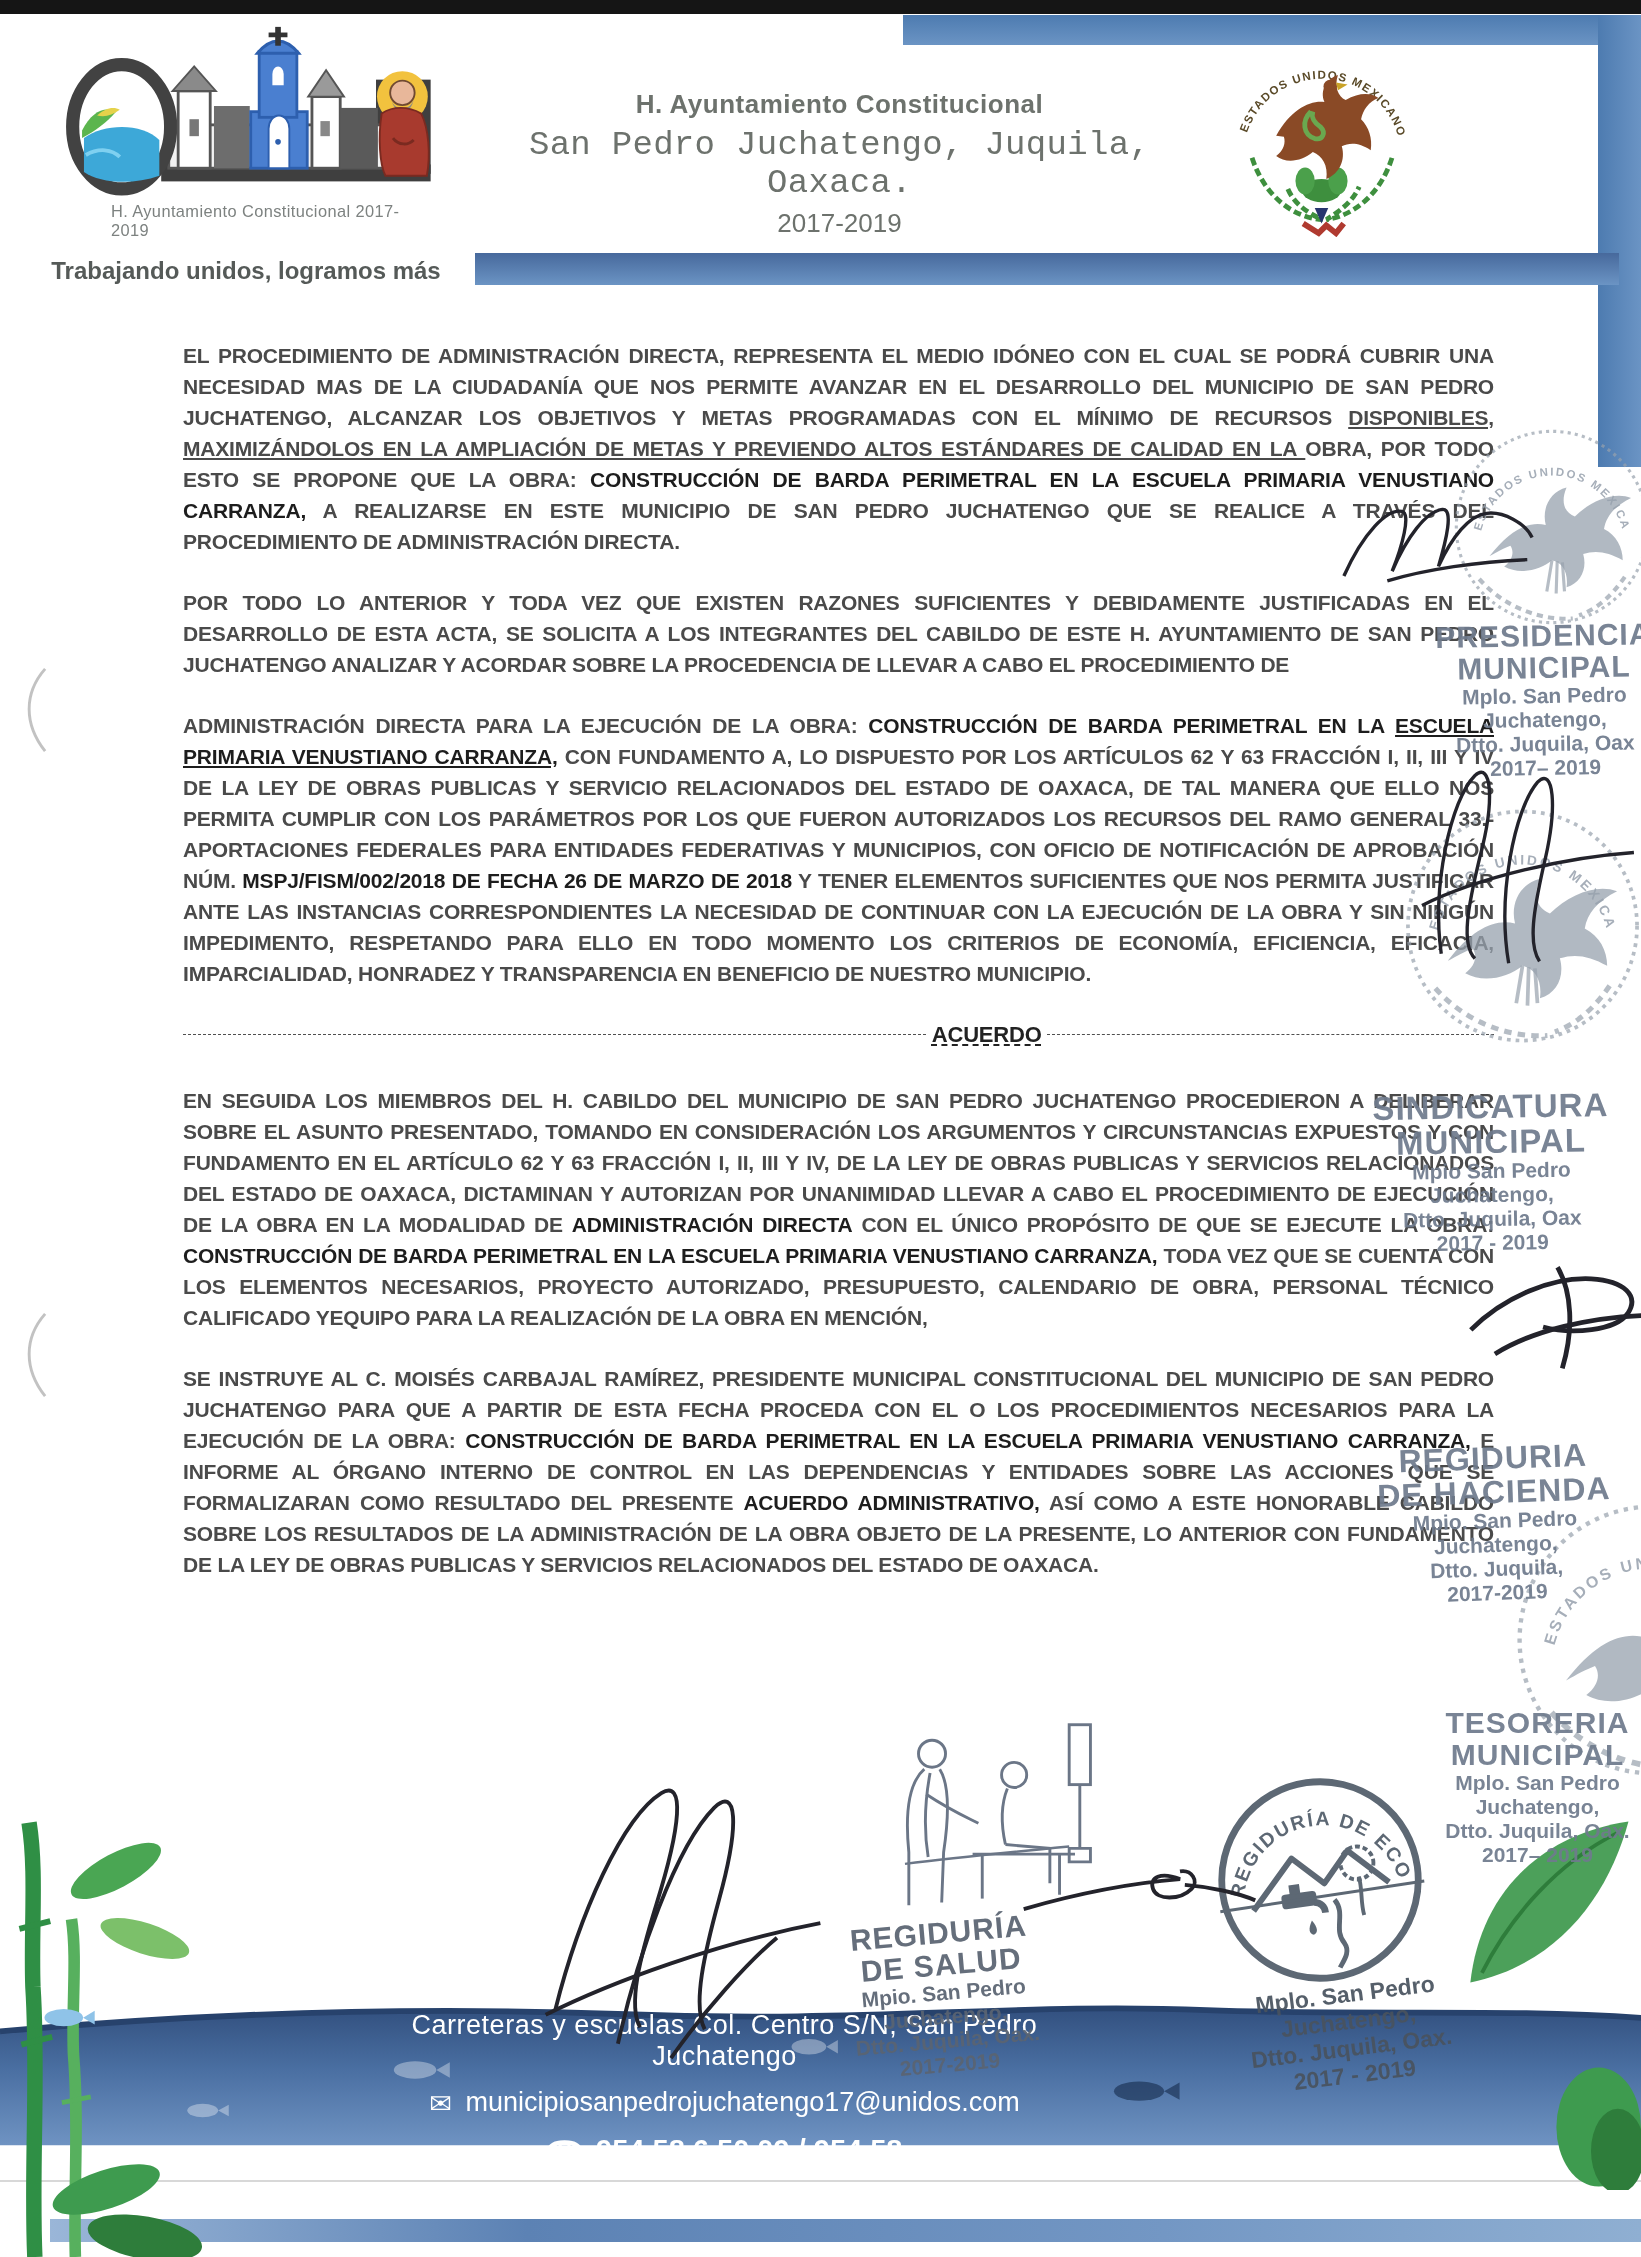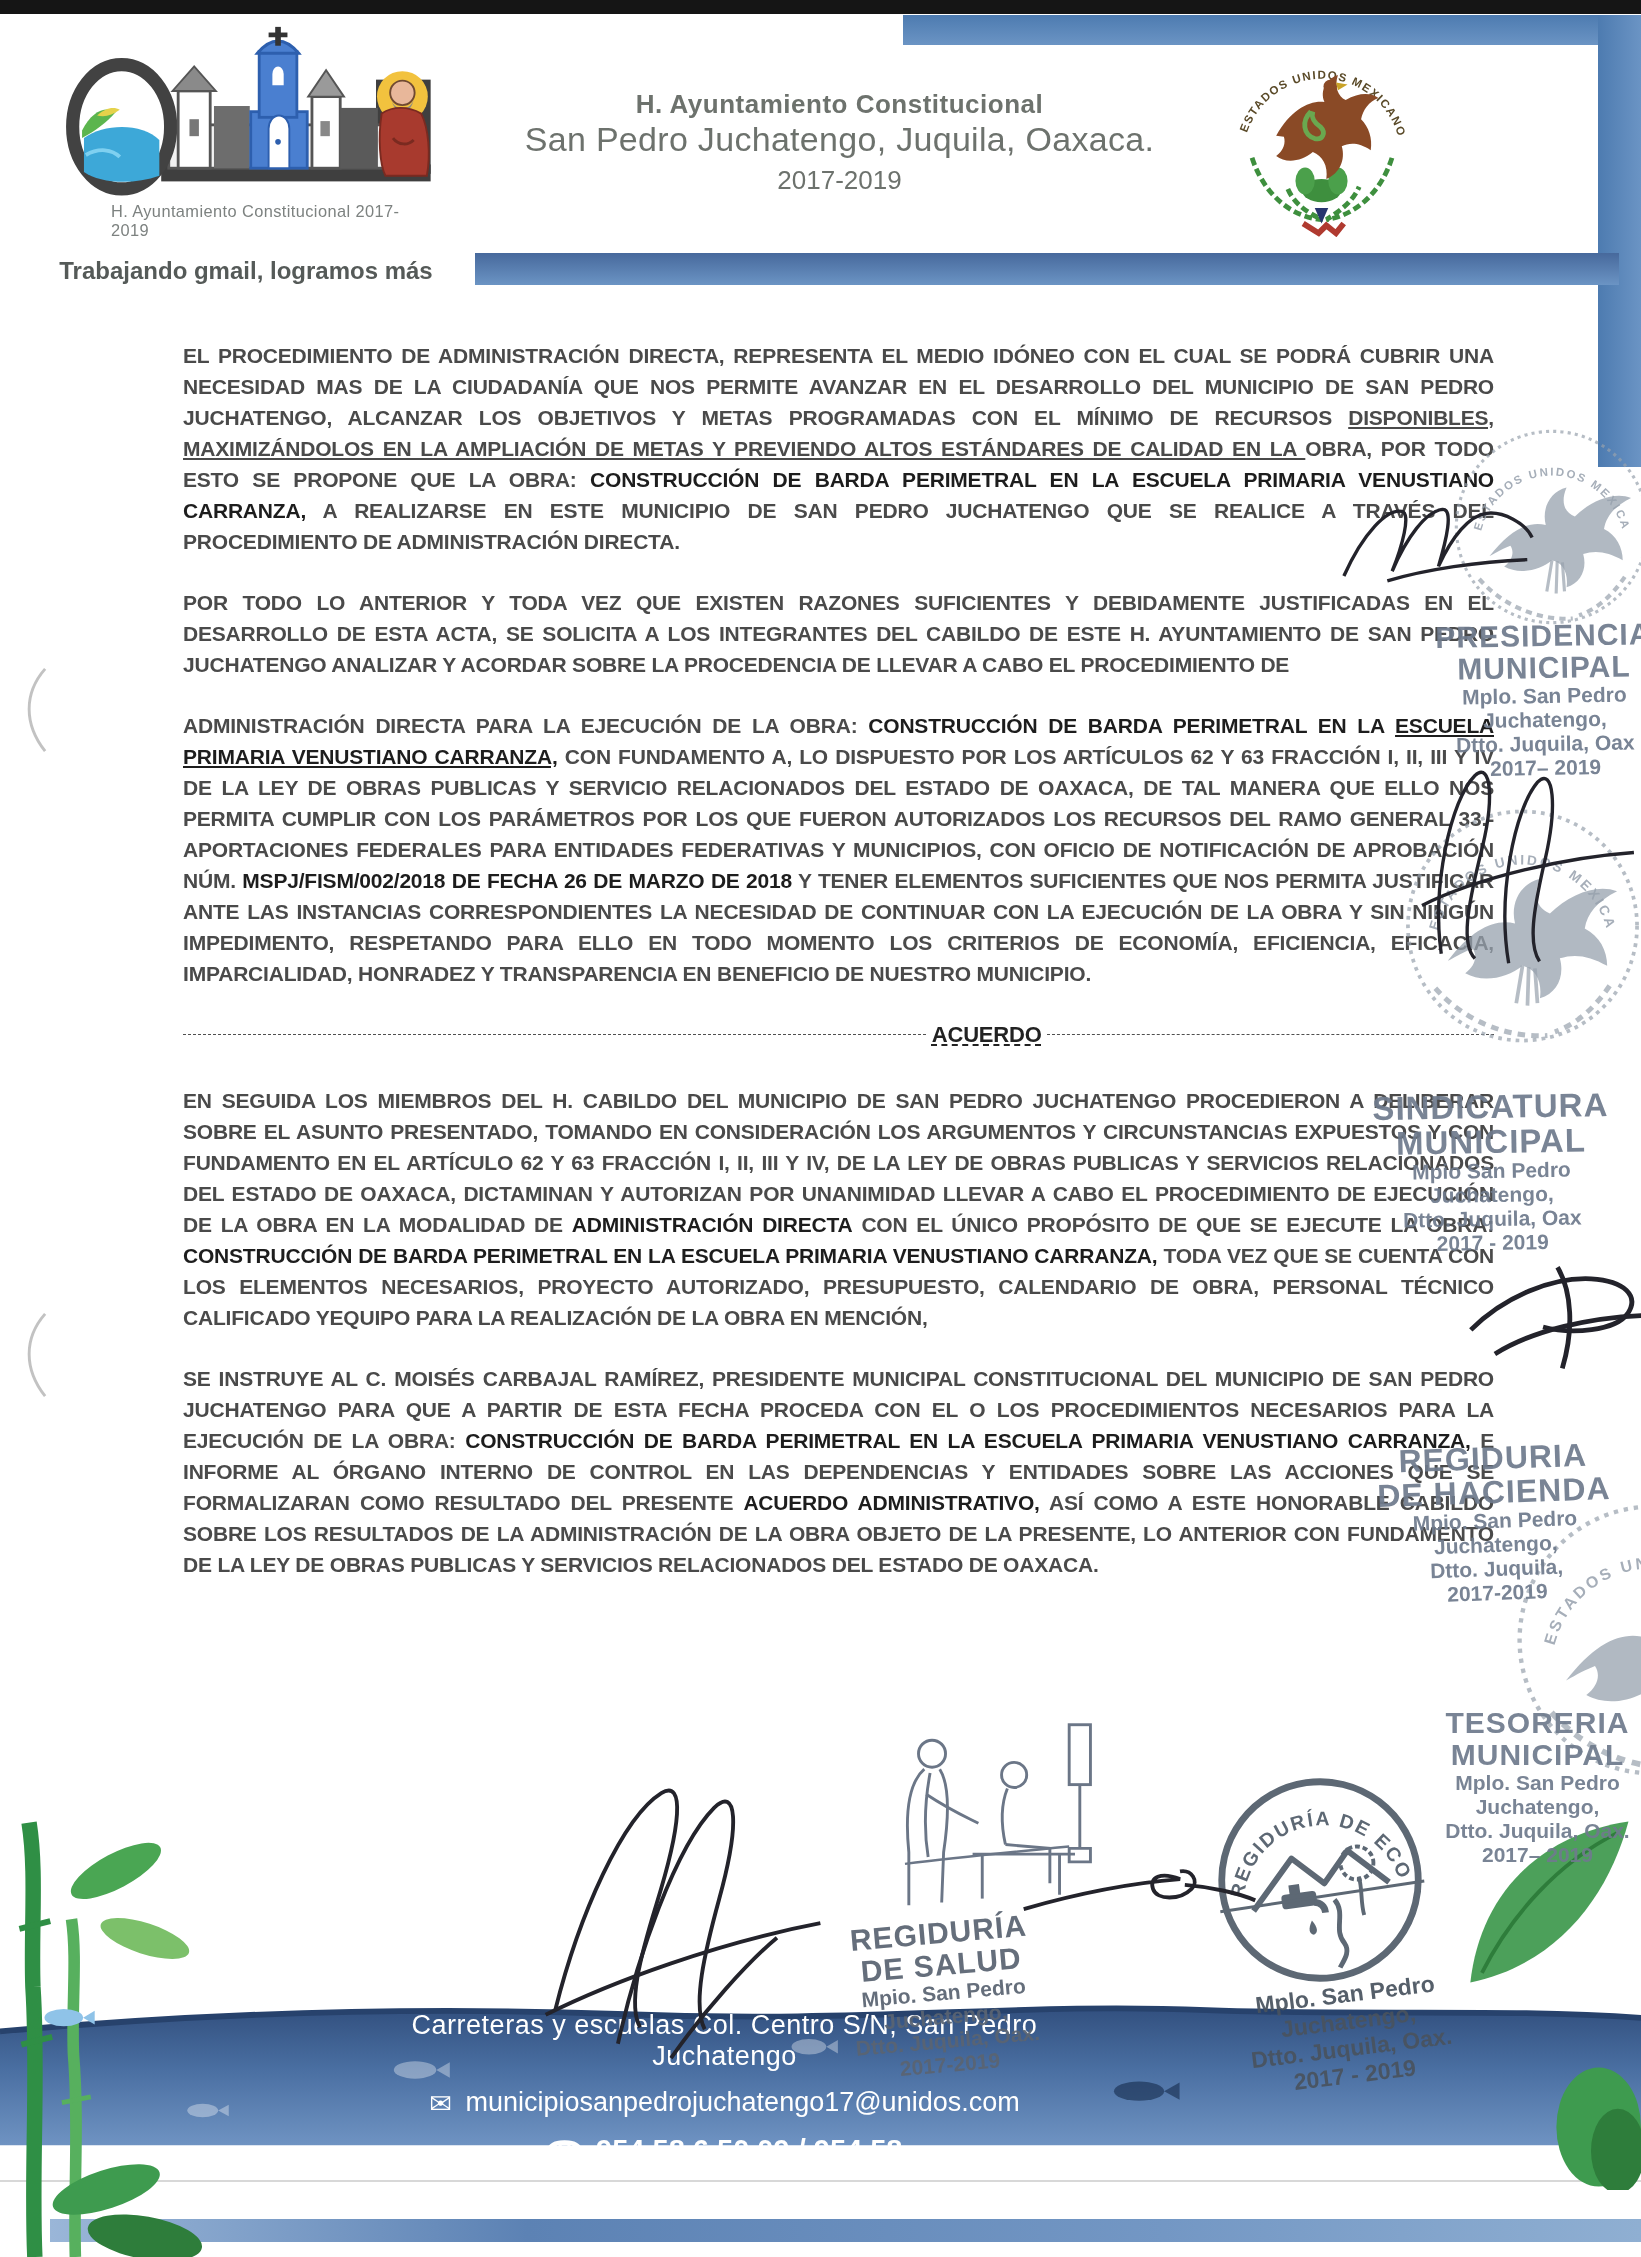--- a/index.html
+++ b/index.html
@@ -11,21 +11,21 @@
 
   
   .logo-block{position:absolute;left:53px;top:25px;width:386px;height:280px;}
   .logo-art{position:absolute;left:0;top:0;width:386px;height:179px;}
   .logo-caption{position:absolute;left:58px;top:177px;width:328px;text-align:left;font-size:16.4px;color:#7d8280;letter-spacing:0.4px;}
   .logo-title{position:absolute;left:-14.5px;top:196px;width:415px;text-align:center;font-size:28px;color:#3f9ad6;font-weight:700;}
   .logo-tagline{position:absolute;left:-14.5px;top:232px;width:415px;text-align:center;font-size:24px;color:#555a58;font-weight:700;}
 
   .center-header{position:absolute;left:521px;top:89px;width:637px;text-align:center;color:#6d726d;}
   .center-header .l1{font-size:26px;letter-spacing:0.5px;font-weight:bold;}
-  .center-header .l2{font-size:34px;margin-top:0;letter-spacing:0.3px;}
+  .center-header .l2{font-size:34px;margin-top:6px;letter-spacing:0.3px;font-family:Liberation Mono, monospace;}
   .center-header .l3{font-size:26px;margin-top:5.8px;}
 
   .bar-blue-top{position:absolute;left:903px;top:15.4px;width:739px;height:30px;background:linear-gradient(#4d7bb0,#6b94c4);}
   .bar-blue-right{position:absolute;left:1598px;top:15.4px;width:43px;height:452px;background:linear-gradient(90deg,#4d7bb0,#6b94c4);}
   .bar-blue-mid{position:absolute;left:475px;top:253px;width:1144px;height:32px;background:linear-gradient(#47699c,#6b94c4);}
 
   .arms{position:absolute;left:1218px;top:44px;width:208px;height:193px;}
 
   
   .doc-body{position:absolute;left:183px;top:340px;width:1311px;font-size:21px;line-height:31px;font-weight:700;color:#4a4a4a;text-align:justify;letter-spacing:-0.2px;}
@@ -134,21 +134,21 @@
       <polygon points="266,76 304,76 285,48" fill="#9a9a9a" stroke="#555" stroke-width="2"></polygon>
       <rect x="279" y="102" width="10" height="16" fill="#888"></rect>
       <rect x="300" y="88" width="40" height="64" fill="#5a5a5a"></rect>
       <circle cx="366" cy="76" r="27" fill="#f2c23e"></circle>
       <circle cx="366" cy="72" r="13" fill="#e8b79a" stroke="#704a32" stroke-width="2"></circle>
       <path d="M354,78 C356,92 376,92 378,78 C376,96 358,98 354,78 Z" fill="#8a8a8a"></path>
       <path d="M344,94 C340,120 342,148 348,160 L392,160 C396,138 394,110 386,94 C372,86 356,86 344,94 Z" fill="#a83a2e" stroke="#7a2a20" stroke-width="2"></path>
       <path d="M356,120 C362,128 372,128 378,122" stroke="#7a2a20" stroke-width="3" fill="none"></path>
     </svg>
     <div class="logo-caption">H. Ayuntamiento Constitucional 2017- 2019</div>
-    <div class="logo-tagline">Trabajando gmail, logramos más</div>
+    <div class="logo-tagline">Trabajando unidos, logramos más</div>
   </div>
 
   <div class="center-header">
     <div class="l1">H. Ayuntamiento Constitucional</div>
     <div class="l2">San Pedro Juchatengo, Juquila, Oaxaca.</div>
     <div class="l3">2017-2019</div>
   </div>
 
   <div class="bar-blue-top"></div>
   <div class="bar-blue-right"></div>

